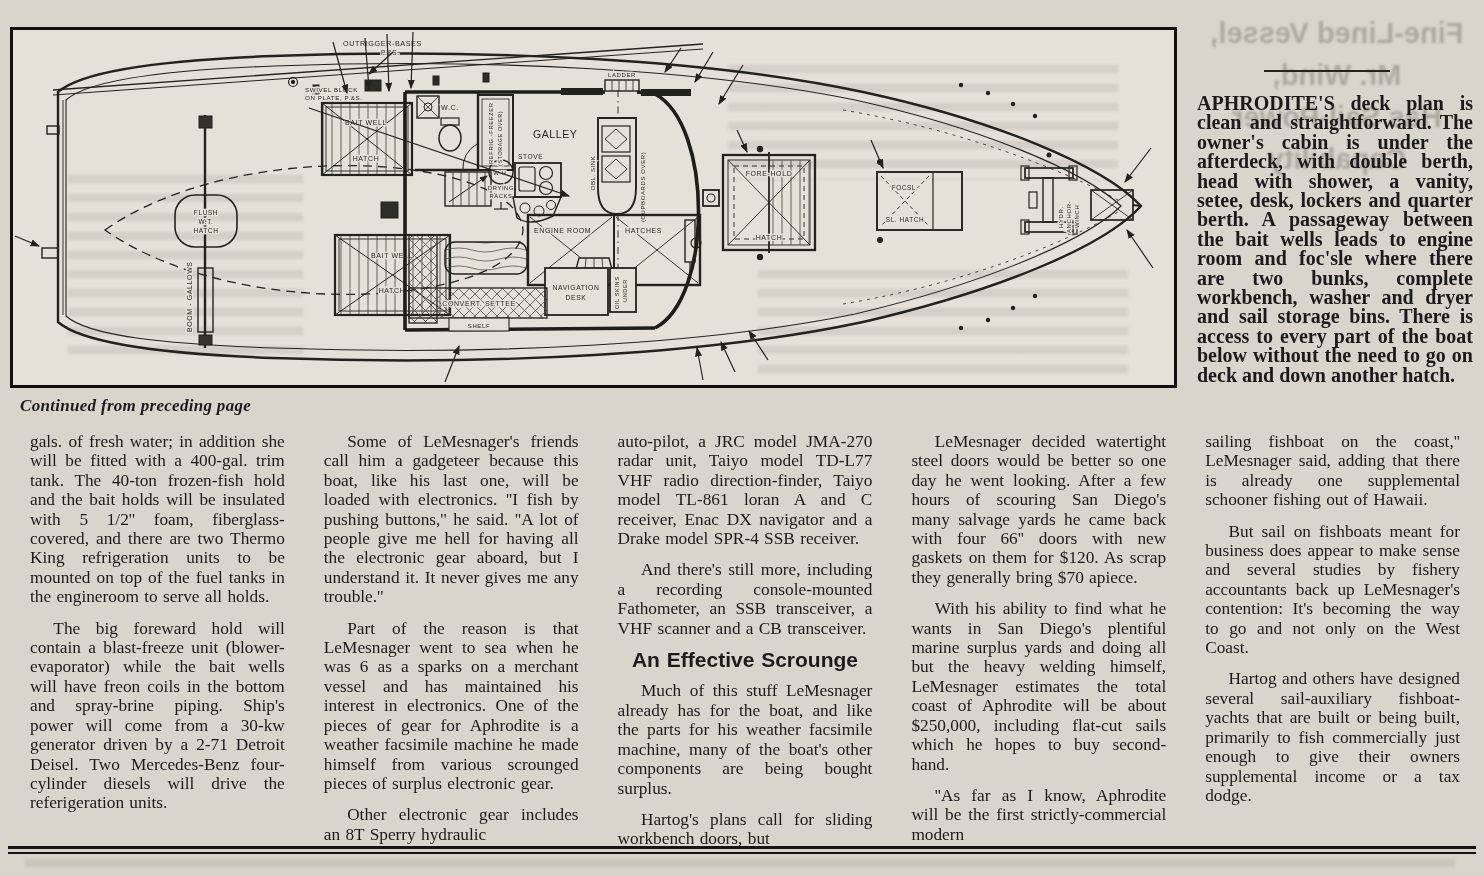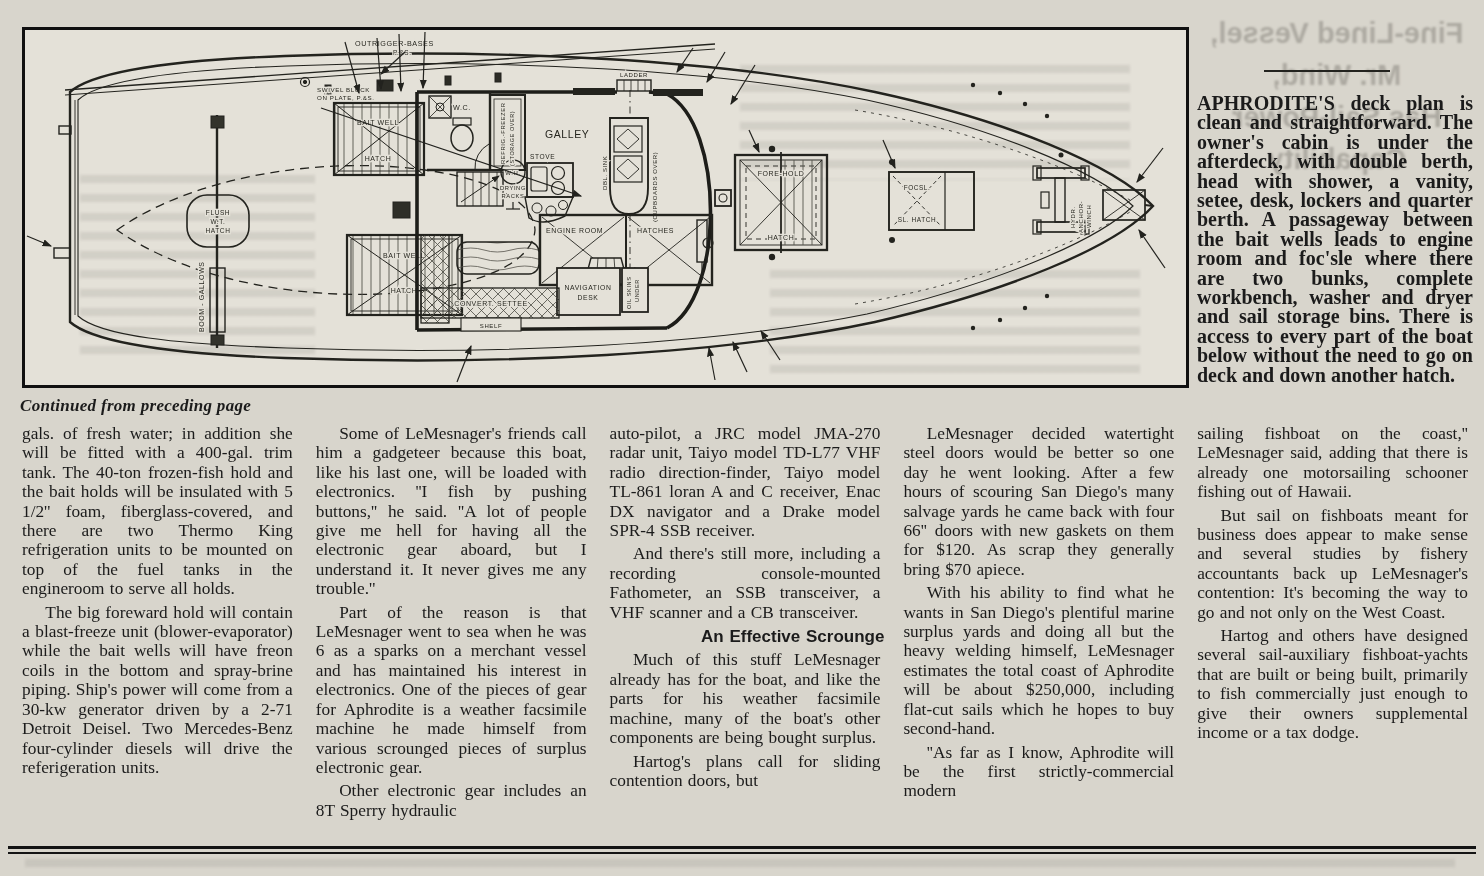--- a/index.html
+++ b/index.html
@@ -3,21 +3,21 @@
 <meta charset="utf-8">
 <style>
   html,body{margin:0;padding:0;}
   .page{
     position:relative;width:1484px;height:876px;overflow:hidden;
     background:#d8d5cc;color:#1b1b1b;
     font-family:"Liberation Serif",serif;
   }
   
   .plan-box{
-    position:absolute;left:22px;top:27px;width:1167px;height:361px;
+    position:absolute;left:10px;top:27px;width:1167px;height:361px;
     border:3px solid #101010;background:#e4e1d8;box-sizing:border-box;
   }
   .plan-box svg{position:absolute;left:0;top:0;}
   .ghost{
     position:absolute;pointer-events:none;
     background:repeating-linear-gradient(180deg,rgba(104,102,94,0.14) 0 8px,transparent 8px 19px);
     filter:blur(1.6px);
   }
   
   .ghost-headline{
@@ -36,25 +36,25 @@
   
   .continued{
     position:absolute;left:20px;top:396px;
     font-style:italic;font-weight:bold;font-size:17px;letter-spacing:0.3px;
   }
   .columns{
     position:absolute;left:18px;top:420px;width:1454px;height:427px;
     display:flex;gap:15px;
   }
   .col{flex:1;overflow:hidden;font-size:17.3px;line-height:19.4px;text-align:justify;word-spacing:1px;}
-  .col p{margin:4px;}
+  .col p{margin:12px;}
   .col p.indent{text-indent:1.35em;}
   .subhead{
-    margin:5px 0 3px;text-align:right;
-    font-family:"Liberation Sans",sans-serif;font-weight:bold;font-size:17px;
+    margin:5px 0 3px;text-align:center;
+    font-family:"Liberation Sans",sans-serif;font-weight:bold;font-size:21px;
   }
   
   .bottom-rule{
     position:absolute;left:8px;top:846px;width:1468px;height:3px;
     border-top:3px solid #141414;border-bottom:2px solid #141414;
   }
   
   .lbl{
     font-family:"Liberation Sans",sans-serif;fill:#26261f;letter-spacing:0.6px;
     paint-order:stroke;stroke:#e4e1d8;stroke-width:2.6px;
@@ -334,29 +334,29 @@
     <div class="col">
       <p class="indent">Some of LeMesnager's friends call him a gadgeteer because this boat, like his last one, will be loaded with electronics. ''I fish by pushing buttons,'' he said. ''A lot of people give me hell for having all the electronic gear aboard, but I understand it. It never gives me any trouble.''</p>
       <p class="indent">Part of the reason is that LeMesnager went to sea when he was 6 as a sparks on a merchant vessel and has maintained his interest in electronics. One of the pieces of gear for Aphrodite is a weather facsimile machine he made himself from various scrounged pieces of surplus electronic gear.</p>
       <p class="indent">Other electronic gear includes an 8T Sperry hydraulic</p>
     </div>
     <div class="col">
       <p>auto-pilot, a JRC model JMA-270 radar unit, Taiyo model TD-L77 VHF radio direction-finder, Taiyo model TL-861 loran A and C receiver, Enac DX navigator and a Drake model SPR-4 SSB receiver.</p>
       <p class="indent">And there's still more, including a recording console-mounted Fathometer, an SSB transceiver, a VHF scanner and a CB transceiver.</p>
       <h3 class="subhead">An Effective Scrounge</h3>
       <p class="indent">Much of this stuff LeMesnager already has for the boat, and like the parts for his weather facsimile machine, many of the boat's other components are being bought surplus.</p>
-      <p class="indent">Hartog's plans call for sliding contention doors, but</p>
+      <p class="indent">Hartog's plans call for sliding workbench doors, but</p>
     </div>
     <div class="col">
       <p class="indent">LeMesnager decided watertight steel doors would be better so one day he went looking. After a few hours of scouring San Diego's many salvage yards he came back with four 66'' doors with new gaskets on them for $120. As scrap they generally bring $70 apiece.</p>
       <p class="indent">With his ability to find what he wants in San Diego's plentiful marine surplus yards and doing all but the heavy welding himself, LeMesnager estimates the total coast of Aphrodite will be about $250,000, including flat-cut sails which he hopes to buy second-hand.</p>
       <p class="indent">''As far as I know, Aphrodite will be the first strictly-commercial modern</p>
     </div>
     <div class="col">
-      <p>sailing fishboat on the coast,'' LeMesnager said, adding that there is already one motorsailing schooner fishing out of Hawaii.</p>
+      <p>sailing fishboat on the coast,'' LeMesnager said, adding that there is already one supplemental schooner fishing out of Hawaii.</p>
       <p class="indent">But sail on fishboats meant for business does appear to make sense and several studies by fishery accountants back up LeMesnager's contention: It's becoming the way to go and not only on the West Coast.</p>
       <p class="indent">Hartog and others have designed several sail-auxiliary fishboat-yachts that are built or being built, primarily to fish commercially just enough to give their owners supplemental income or a tax dodge.</p>
     </div>
   </div>
 
   <div class="bottom-rule"></div>
   <div class="ghost" style="left:25px;top:859px;width:1430px;height:14px;"></div>
 
 </div>
 

